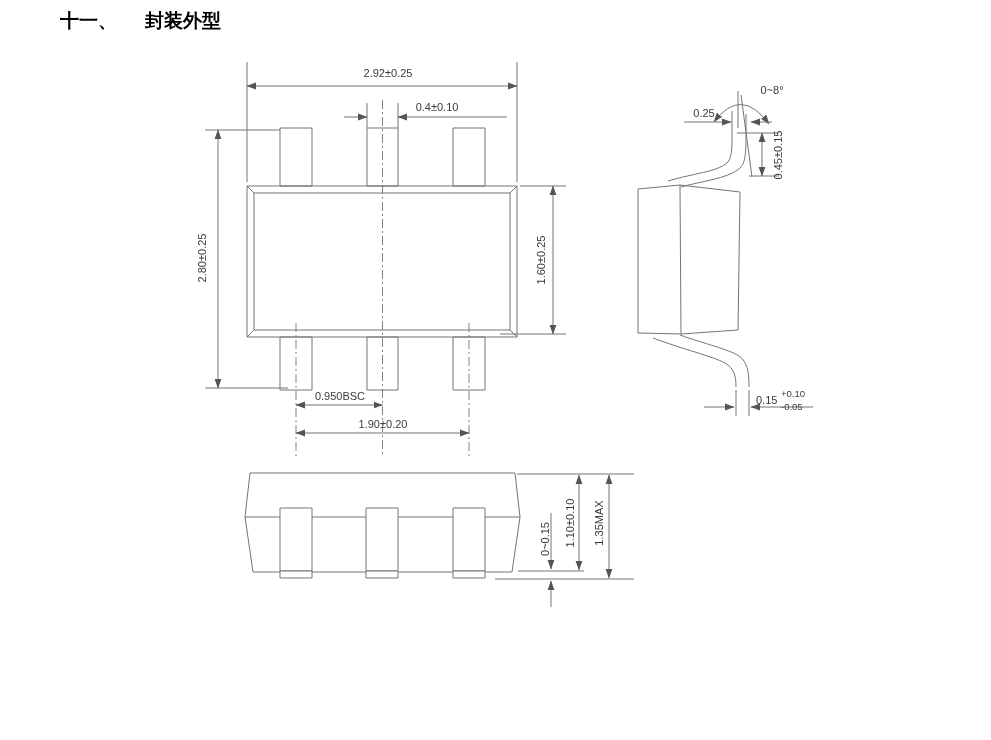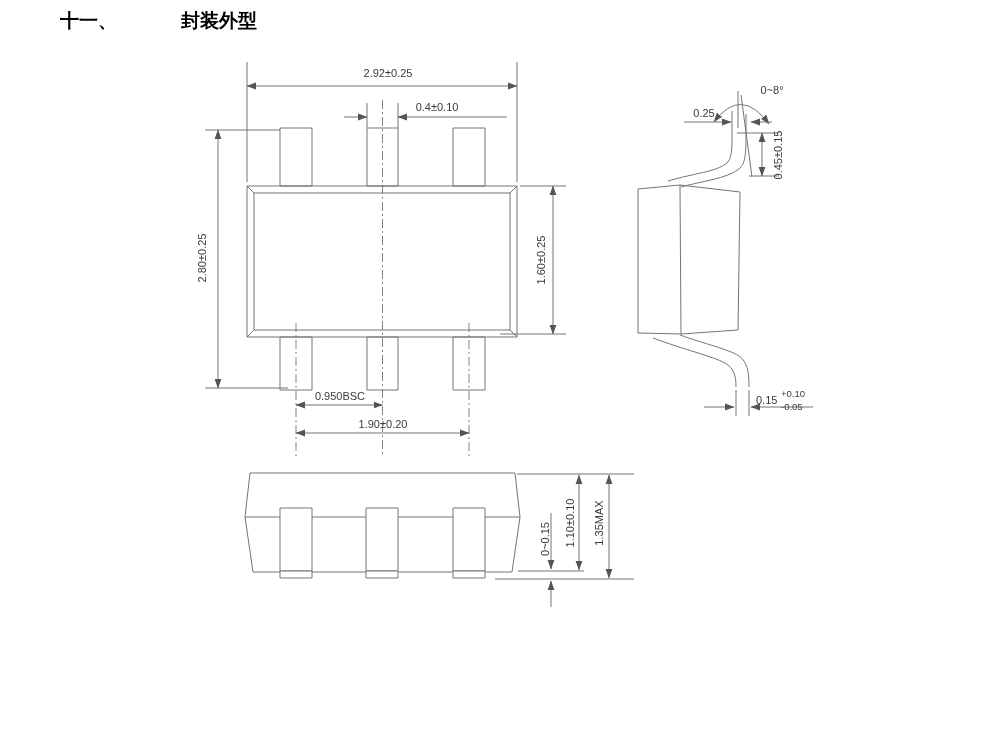--- a/index.html
+++ b/index.html
@@ -1,18 +1,18 @@
 <!DOCTYPE html>
 <html><head>
 <meta charset="utf-8">
 <style>
   html,body{margin:0;padding:0;background:#ffffff;}
   .page{position:relative;width:991px;height:740px;background:#ffffff;overflow:hidden;
         font-family:"Liberation Sans",sans-serif;}
-  .title{position:absolute;left:60px;top:8px;display:flex;gap:64px;
+  .title{position:absolute;left:60px;top:8px;display:flex;gap:28px;
          font-size:19px;font-weight:bold;color:#000;font-family:"DejaVu Sans",sans-serif;}
   svg text{font-family:"Liberation Sans","DejaVu Sans",sans-serif;font-size:11px;fill:#3a3a3a;}
   svg .small{font-size:9.5px;}
   svg line,svg path,svg rect,svg polygon{vector-effect:non-scaling-stroke;}
 </style>
 </head>
 <body>
 
 <div class="page">
 

